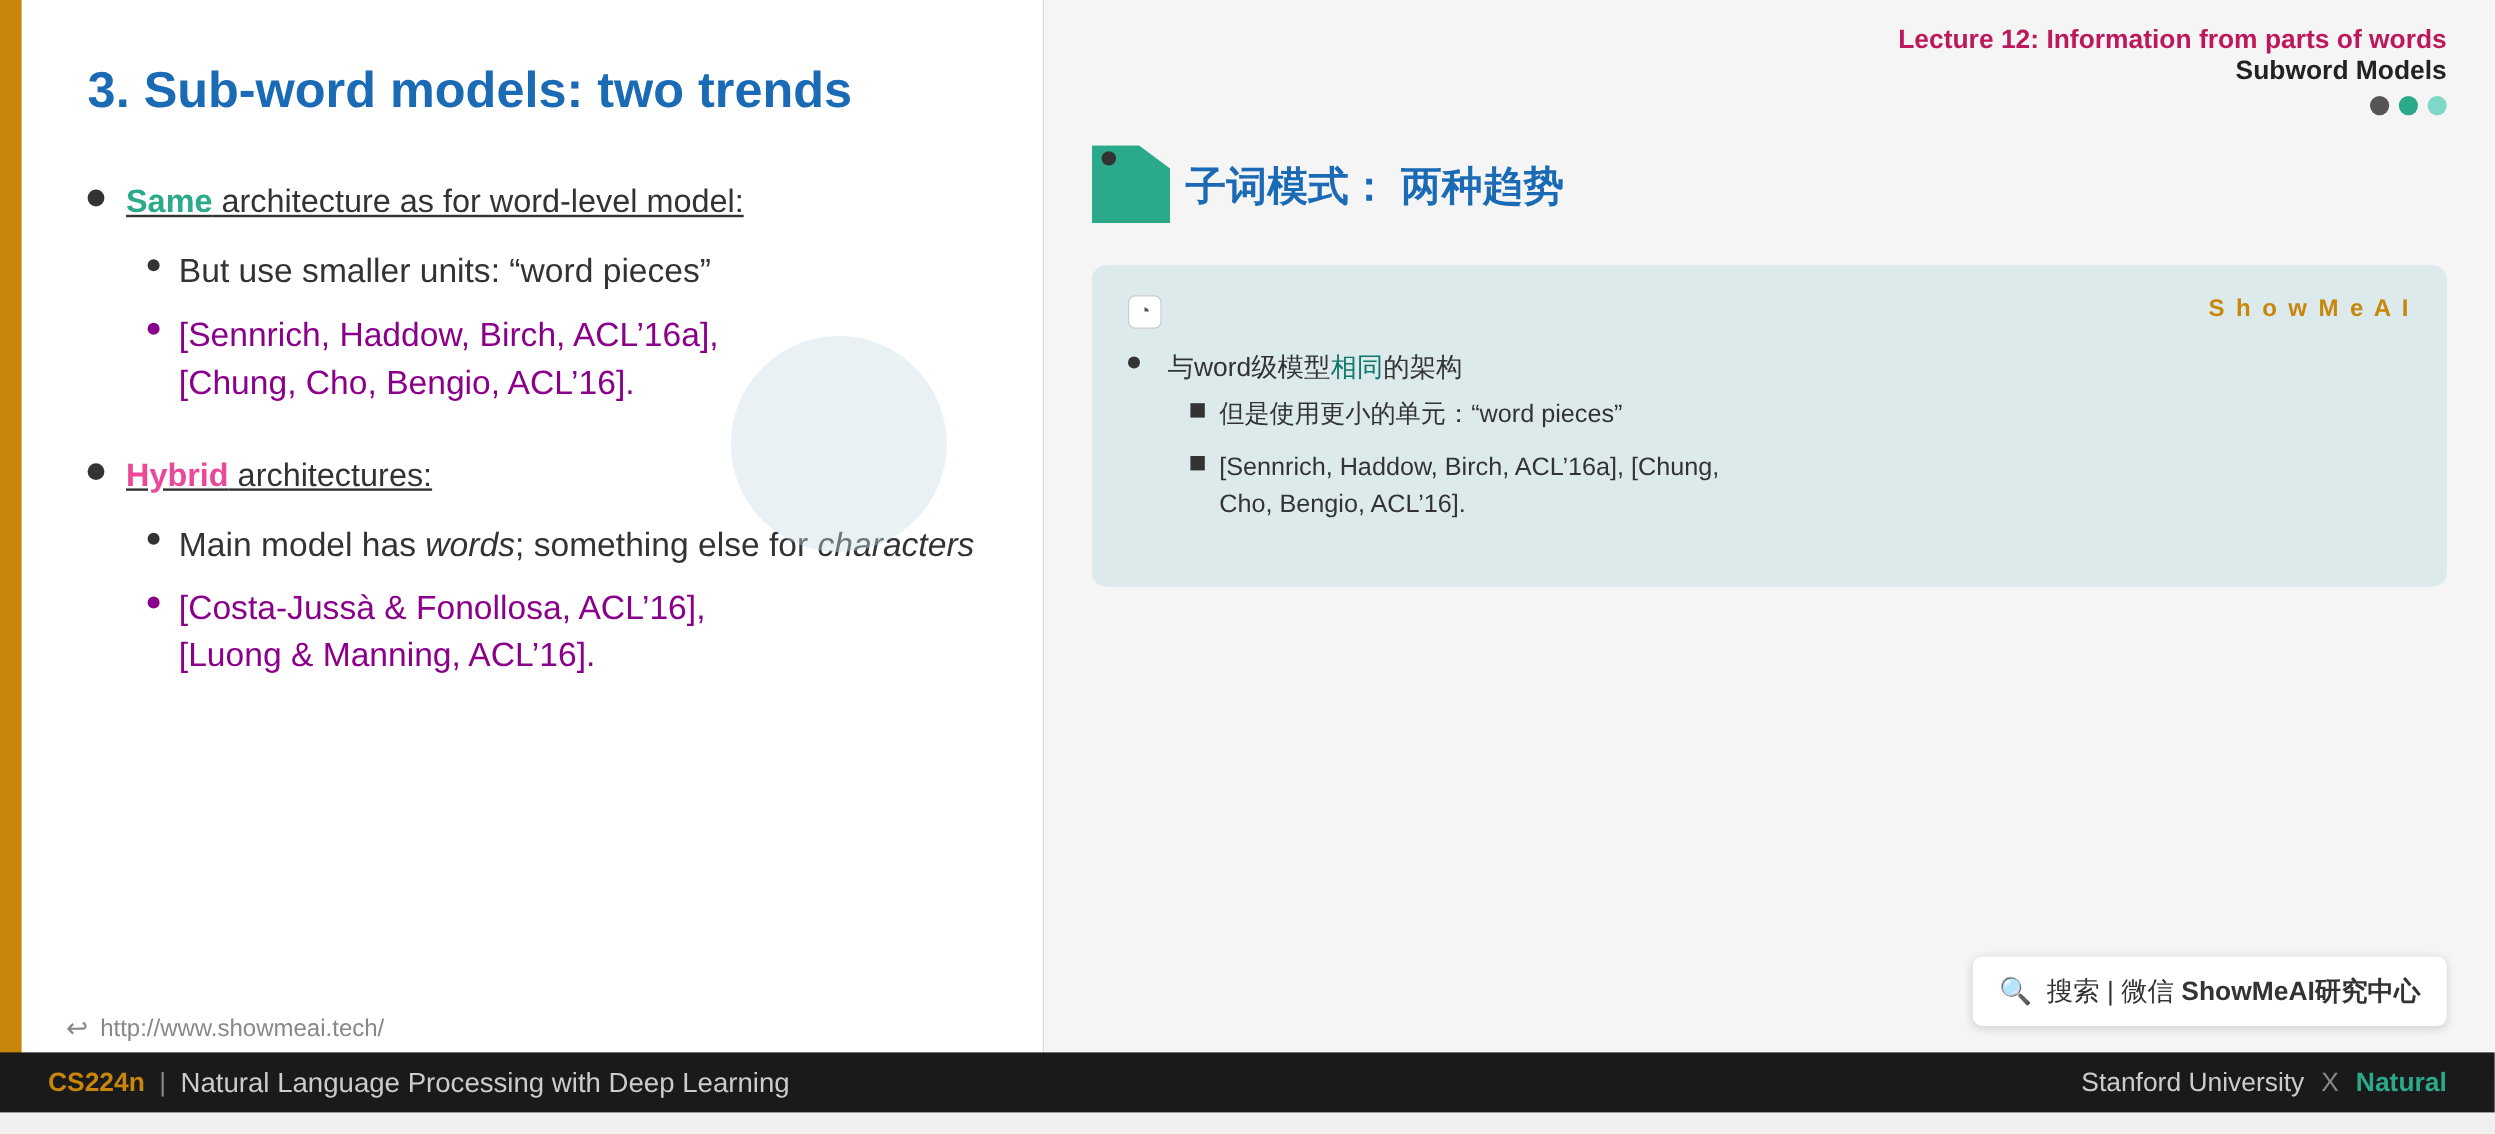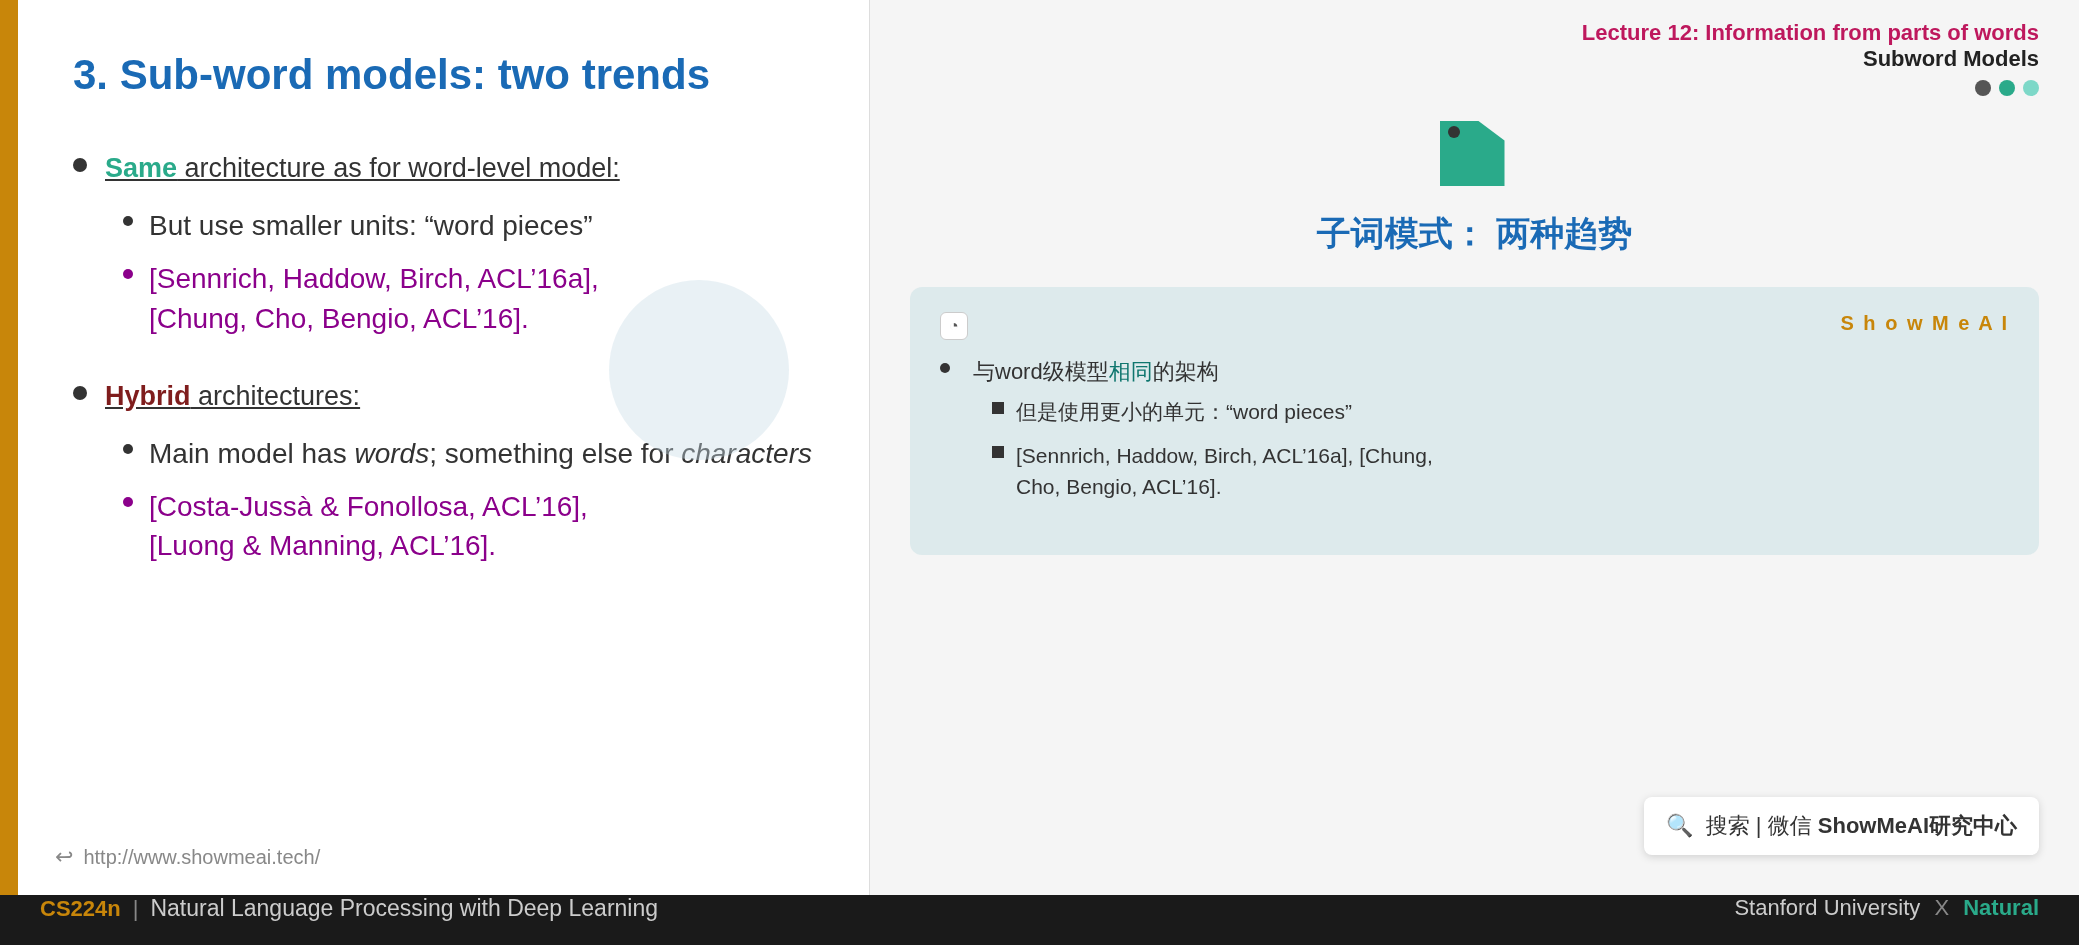--- a/index.html
+++ b/index.html
@@ -77,21 +77,21 @@
       line-height: 1.4;
       text-decoration: underline;
     }
 
     .highlight-teal {
       color: #2aaa8a;
       font-weight: 700;
     }
 
     .highlight-hybrid {
-      color: #7f1d1d;
+      color: #ec4899;
       font-weight: 700;
     }
 
     .sub-bullets {
       margin-left: 50px;
       margin-top: 10px;
     }
 
     .sub-bullet {
       display: flex;
@@ -204,23 +204,22 @@
       width: 16px;
       height: 16px;
       border-radius: 50%;
       background: #7dd8c8;
     }
 
     
     .section-heading-row {
       display: flex;
       align-items: center;
-      gap: 20px;
+      gap: 8px;
       margin-bottom: 30px;
-      flex-direction: column;
     }
 
     .section-icon {
       position: relative;
       width: 70px;
       height: 70px;
     }
 
     .section-icon-shape {
       width: 65px;
@@ -352,25 +351,25 @@
       font-size: 22px;
       color: #333;
     }
 
     
     .bottom-bar {
       width: 2079px;
       height: 50px;
       background: #1a1a1a;
       display: flex;
-      align-items: flex-start;
+      align-items: center;
       justify-content: space-between;
       padding: 0 40px;
       position: absolute;
-      bottom: 0;
+      bottom: 18px;
     }
 
     .bottom-left {
       display: flex;
       align-items: center;
       gap: 12px;
     }
 
     .cs224n-label {
       font-size: 22px;

